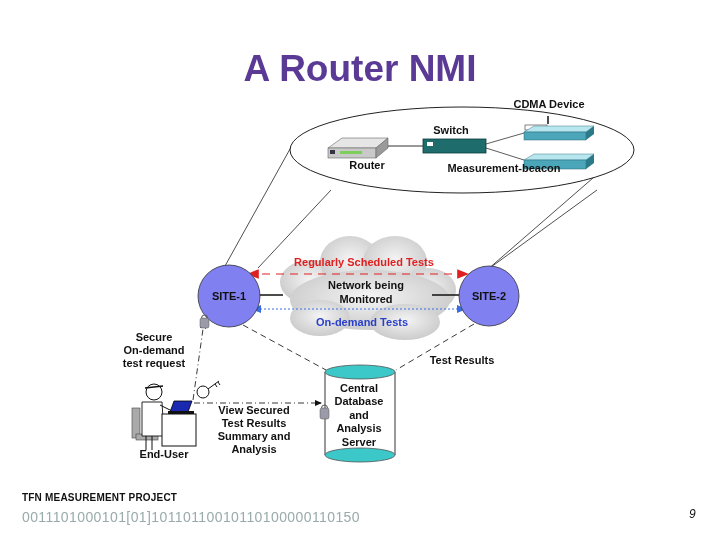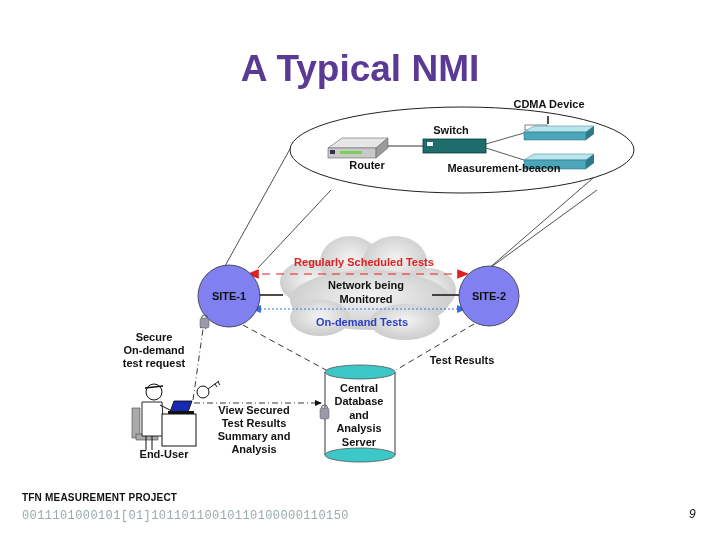--- a/index.html
+++ b/index.html
@@ -3,27 +3,27 @@
   <meta charset="utf-8">
   <style>
     html, body { margin: 0; padding: 0; background: #ffffff; }
     body { width: 720px; height: 540px; position: relative; overflow: hidden; font-family: "Liberation Sans", sans-serif; }
     .title { position: absolute; left: 0; width: 720px; top: 48px; text-align: center; font-size: 37px; font-weight: bold; color: #5b3a96; }
     svg.diagram { position: absolute; left: 0; top: 0; }
     .lbl { font-family: "Liberation Sans", sans-serif; font-weight: bold; font-size: 11px; fill: #111111; }
     .lbl-red { fill: #e02020; }
     .lbl-blue { fill: #2a3fc9; }
     .footer-logo { position: absolute; left: 22px; top: 492px; font-size: 10px; font-weight: bold; color: #111; letter-spacing: 0.2px; }
-    .footer-bits { position: absolute; left: 22px; top: 509px; font-family: Liberation Mono, monospace; font-size: 12px; color: #9aa; letter-spacing: 0.4px; white-space: nowrap; }
+    .footer-bits { position: absolute; left: 22px; top: 509px; font-family: Liberation Sans, sans-serif; font-size: 14px; color: #9aa; letter-spacing: 0.4px; white-space: nowrap; }
     .page-num { position: absolute; left: 689px; top: 507px; font-size: 12px; font-style: italic; color: #111; }
   </style>
 </head>
 <body>
 
-<div class="title">A Typical NMI</div>
+<div class="title">A Router NMI</div>
 
 <svg class="diagram" width="720" height="540" viewBox="0 0 720 540">
   <defs>
     <marker id="arrRed" markerWidth="10" markerHeight="8" refX="9" refY="4" orient="auto">
         <path d="M0,0 L10,4 L0,8 z" fill="#e02020"></path>
       </marker>
     <marker id="arrRedS" markerWidth="10" markerHeight="8" refX="1" refY="4" orient="auto">
         <path d="M10,0 L0,4 L10,8 z" fill="#e02020"></path>
       </marker>
     <marker id="arrBlue" markerWidth="10" markerHeight="8" refX="9" refY="4" orient="auto">

